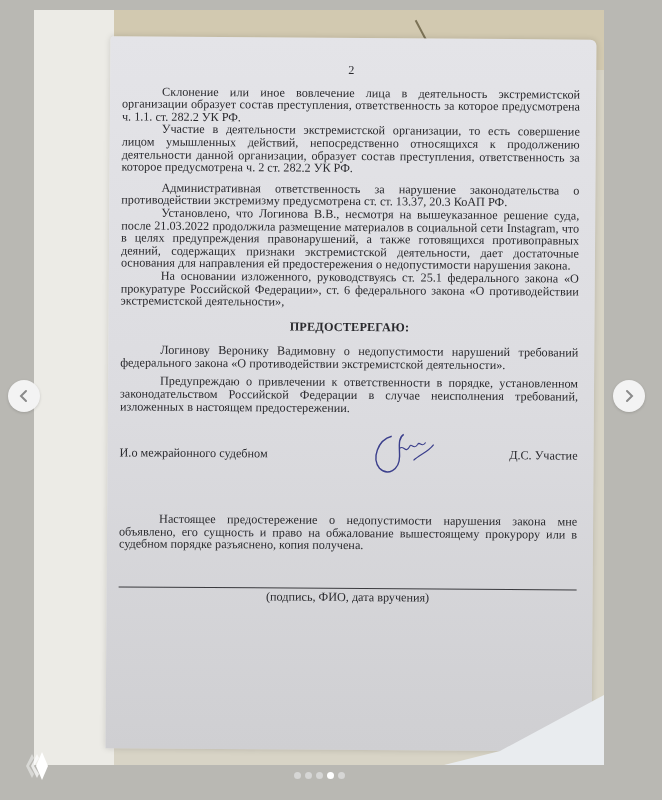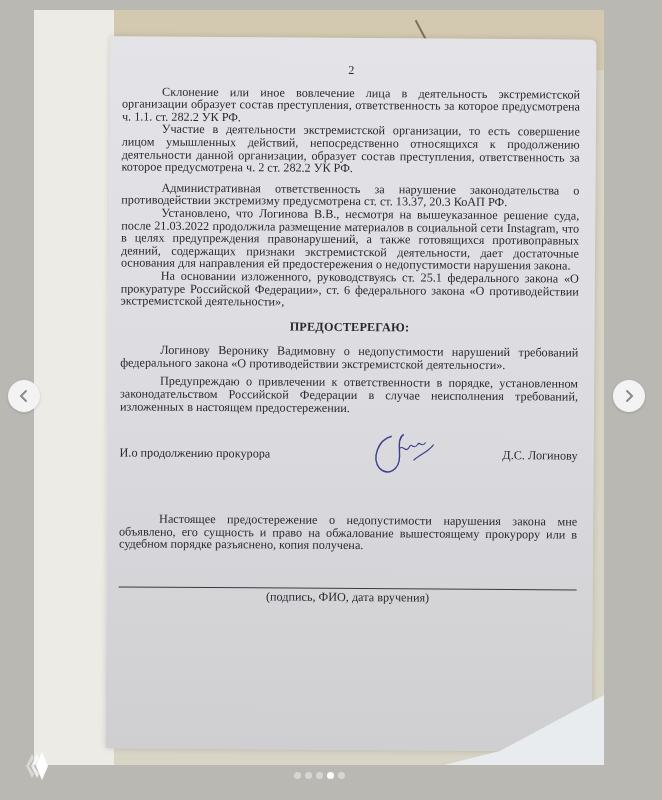--- a/index.html
+++ b/index.html
@@ -48,26 +48,26 @@
         <p class="p" style="margin-top:8px">Административная ответственность за нарушение законодательства о противодействии экстремизму предусмотрена ст. ст. 13.37, 20.3 КоАП РФ.</p>
         <p class="p">Установлено, что Логинова В.В., несмотря на вышеуказанное решение суда, после 21.03.2022 продолжила размещение материалов в социальной сети Instagram, что в целях предупреждения правонарушений, а также готовящихся противоправных деяний, содержащих признаки экстремистской деятельности, дает достаточные основания для направления ей предостережения о недопустимости нарушения закона.</p>
         <p class="p">На основании изложенного, руководствуясь ст. 25.1 федерального закона «О прокуратуре Российской Федерации», ст. 6 федерального закона «О противодействии экстремистской деятельности»,</p>
 
         <div class="title">ПРЕДОСТЕРЕГАЮ:</div>
 
         <p class="p">Логинову Веронику Вадимовну о недопустимости нарушений требований федерального закона «О противодействии экстремистской деятельности».</p>
         <p class="p" style="margin-top:6px">Предупреждаю о привлечении к ответственности в порядке, установленном законодательством Российской Федерации в случае неисполнения требований, изложенных в настоящем предостережении.</p>
 
         <div class="sign-row">
-          <span>И.о продолжению прокурора</span>
+          <span>И.о межрайонного судебном</span>
           <svg class="signature" viewBox="0 0 70 46">
             <path d="M22 6 C8 10 2 28 10 38 C18 46 30 40 30 26 C30 16 28 8 34 4" fill="none" stroke="#3b3f8c" stroke-width="1.4"></path>
             <path d="M30 18 C34 14 36 24 40 16 C42 12 44 20 48 14 C50 10 52 18 56 12 M44 30 C50 24 58 22 64 14" fill="none" stroke="#3b3f8c" stroke-width="1.2"></path>
           </svg>
-          <span>Д.С. Логинову</span>
+          <span>Д.С. Участие</span>
         </div>
 
         <p class="p ack">Настоящее предостережение о недопустимости нарушения закона мне объявлено, его сущность и право на обжалование вышестоящему прокурору или в судебном порядке разъяснено, копия получена.</p>
 
         <div class="line"></div>
         <div class="under">(подпись, ФИО, дата вручения)</div>
       </div>
     </div>
 
     <div class="photo-corner"></div>

